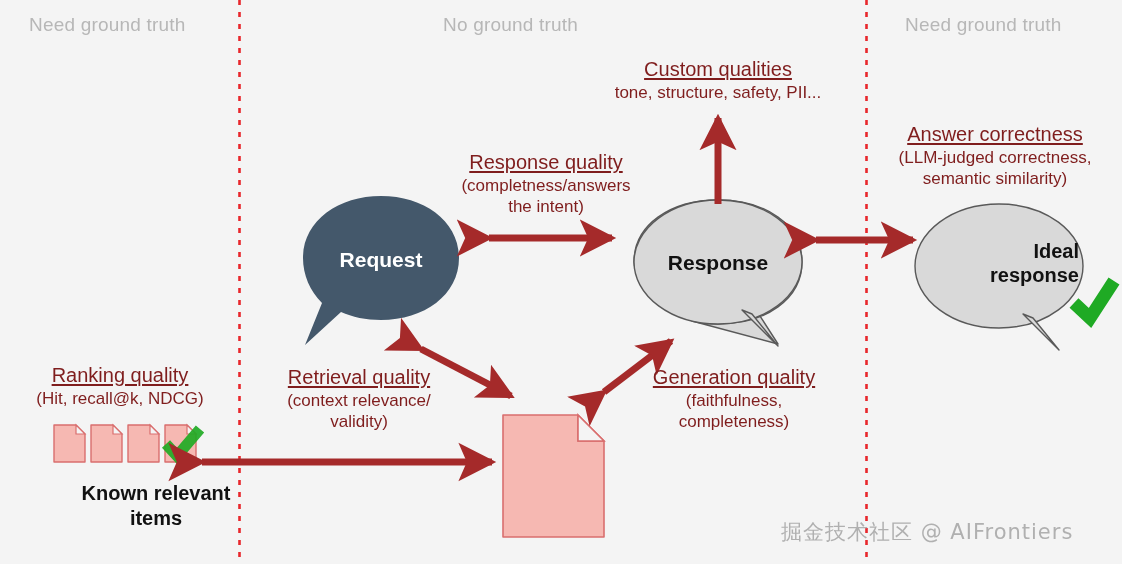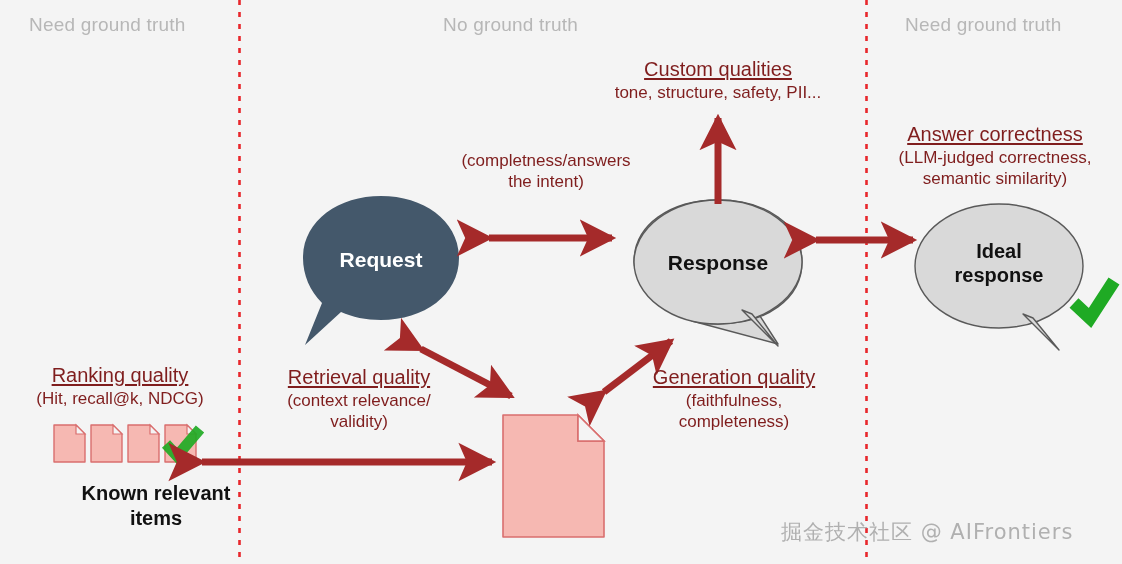--- a/index.html
+++ b/index.html
@@ -159,20 +159,21 @@
   <div class="zone-label" style="left:29px;top:14px;">Need ground truth</div>
   <div class="zone-label" style="left:443px;top:14px;">No ground truth</div>
   <div class="zone-label" style="left:905px;top:14px;">Need ground truth</div>
 
   <div class="anno" style="left:568px;top:57px;width:300px;">
     <span class="title">Custom qualities</span>
     <span class="sub">tone, structure, safety, PII...</span>
   </div>
 
   <div class="anno" style="left:426px;top:150px;width:240px;">
+    <span class="title">Response quality</span>
     <span class="sub">(completness/answers</span>
     <span class="sub">the intent)</span>
   </div>
 
   <div class="anno" style="left:875px;top:122px;width:240px;">
     <span class="title">Answer correctness</span>
     <span class="sub">(LLM-judged correctness,</span>
     <span class="sub">semantic similarity)</span>
   </div>
 
@@ -190,21 +191,21 @@
   <div class="anno" style="left:632px;top:365px;width:204px;">
     <span class="title">Generation quality</span>
     <span class="sub">(faithfulness,</span>
     <span class="sub">completeness)</span>
   </div>
 
   <div class="bubble-text" style="left:301px;top:247px;width:160px;font-size:21px;color:#ffffff;">Request</div>
 
   <div class="bubble-text" style="left:638px;top:250px;width:160px;font-size:21px;color:#111111;">Response</div>
 
-  <div class="bubble-text" style="left:919px;top:239px;width:160px;font-size:20px;color:#111111;">
+  <div class="bubble-text" style="left:919px;top:239px;width:160px;font-size:20px;color:#111111;text-align:right;">
     <span style="display:block">Ideal</span>
     <span style="display:block">response</span>
   </div>
 
 
   <div class="known-label" style="left:0px;top:481px;margin-left:36px;">
     <span style="display:block">Known relevant</span>
     <span style="display:block">items</span>
   </div>
 

